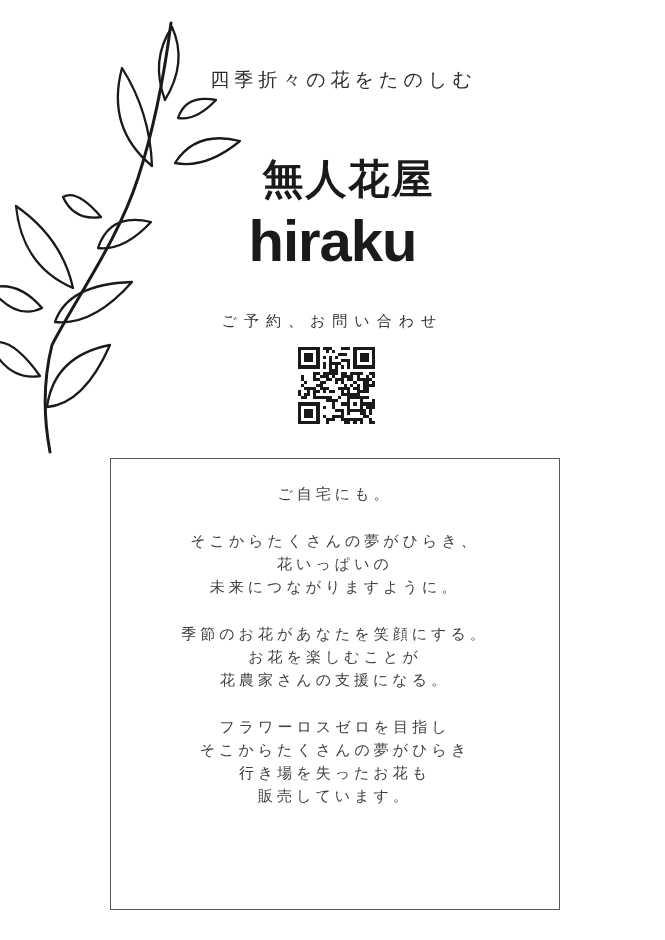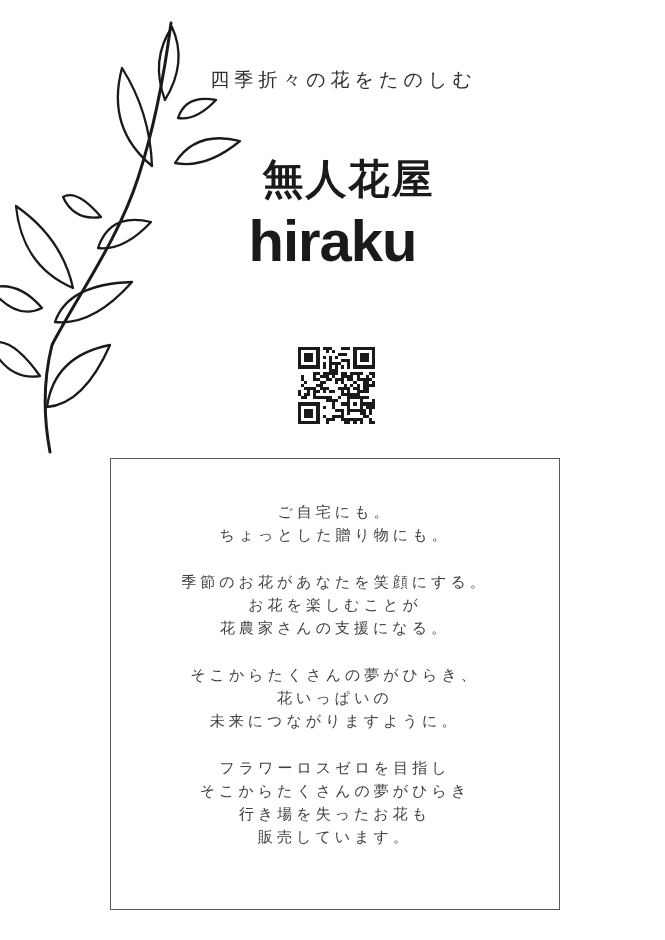--- a/index.html
+++ b/index.html
@@ -68,21 +68,21 @@
     top:347px;left:298px;
     width:77px;height:77px;
     line-height:0;
   }
   .info-box{
     position:absolute;
     left:110px;top:458px;
     width:450px;height:452px;
     border:1px solid var(--border);
     background:var(--bg);
-    padding-top:41px;
+    padding-top:23px;
   }
   .para{
     margin-bottom:24px;
     text-align:center;
   }
   .para:last-child{margin-bottom:0;}
   .line{
     font-size:15px;
     line-height:23px;
     letter-spacing:4px;
@@ -113,40 +113,40 @@
       <path d="M47,407 Q54,356 110,345 Q84,404 47,407 Z"></path>
     </g>
   </svg>
 
   <div class="tagline">四季折々の花をたのしむ</div>
 
   <div class="title-jp">無人花屋</div>
 
   <div class="title-en">hiraku</div>
 
+  <div class="contact">ご予約、お問い合わせ</div>
 
   <div class="qr"><svg width="77" height="77" viewBox="0 0 25 25" shape-rendering="crispEdges">
         <path d="M0 0h1v1h-1zM1 0h1v1h-1zM2 0h1v1h-1zM3 0h1v1h-1zM4 0h1v1h-1zM5 0h1v1h-1zM6 0h1v1h-1zM8 0h1v1h-1zM9 0h1v1h-1zM10 0h1v1h-1zM14 0h1v1h-1zM15 0h1v1h-1zM16 0h1v1h-1zM18 0h1v1h-1zM19 0h1v1h-1zM20 0h1v1h-1zM21 0h1v1h-1zM22 0h1v1h-1zM23 0h1v1h-1zM24 0h1v1h-1zM0 1h1v1h-1zM6 1h1v1h-1zM9 1h1v1h-1zM11 1h1v1h-1zM18 1h1v1h-1zM24 1h1v1h-1zM0 2h1v1h-1zM2 2h1v1h-1zM3 2h1v1h-1zM4 2h1v1h-1zM6 2h1v1h-1zM13 2h1v1h-1zM14 2h1v1h-1zM15 2h1v1h-1zM18 2h1v1h-1zM20 2h1v1h-1zM21 2h1v1h-1zM22 2h1v1h-1zM24 2h1v1h-1zM0 3h1v1h-1zM2 3h1v1h-1zM3 3h1v1h-1zM4 3h1v1h-1zM6 3h1v1h-1zM8 3h1v1h-1zM10 3h1v1h-1zM12 3h1v1h-1zM18 3h1v1h-1zM20 3h1v1h-1zM21 3h1v1h-1zM22 3h1v1h-1zM24 3h1v1h-1zM0 4h1v1h-1zM2 4h1v1h-1zM3 4h1v1h-1zM4 4h1v1h-1zM6 4h1v1h-1zM10 4h1v1h-1zM14 4h1v1h-1zM15 4h1v1h-1zM16 4h1v1h-1zM18 4h1v1h-1zM20 4h1v1h-1zM21 4h1v1h-1zM22 4h1v1h-1zM24 4h1v1h-1zM0 5h1v1h-1zM6 5h1v1h-1zM8 5h1v1h-1zM10 5h1v1h-1zM11 5h1v1h-1zM12 5h1v1h-1zM13 5h1v1h-1zM16 5h1v1h-1zM18 5h1v1h-1zM24 5h1v1h-1zM0 6h1v1h-1zM1 6h1v1h-1zM2 6h1v1h-1zM3 6h1v1h-1zM4 6h1v1h-1zM5 6h1v1h-1zM6 6h1v1h-1zM8 6h1v1h-1zM10 6h1v1h-1zM12 6h1v1h-1zM14 6h1v1h-1zM16 6h1v1h-1zM18 6h1v1h-1zM19 6h1v1h-1zM20 6h1v1h-1zM21 6h1v1h-1zM22 6h1v1h-1zM23 6h1v1h-1zM24 6h1v1h-1zM10 7h1v1h-1zM11 7h1v1h-1zM12 7h1v1h-1zM5 8h1v1h-1zM6 8h1v1h-1zM8 8h1v1h-1zM9 8h1v1h-1zM10 8h1v1h-1zM11 8h1v1h-1zM12 8h1v1h-1zM14 8h1v1h-1zM15 8h1v1h-1zM17 8h1v1h-1zM18 8h1v1h-1zM19 8h1v1h-1zM20 8h1v1h-1zM23 8h1v1h-1zM24 8h1v1h-1zM1 9h1v1h-1zM5 9h1v1h-1zM7 9h1v1h-1zM8 9h1v1h-1zM9 9h1v1h-1zM11 9h1v1h-1zM14 9h1v1h-1zM15 9h1v1h-1zM16 9h1v1h-1zM17 9h1v1h-1zM19 9h1v1h-1zM22 9h1v1h-1zM24 9h1v1h-1zM1 10h1v1h-1zM5 10h1v1h-1zM6 10h1v1h-1zM9 10h1v1h-1zM10 10h1v1h-1zM12 10h1v1h-1zM13 10h1v1h-1zM14 10h1v1h-1zM16 10h1v1h-1zM17 10h1v1h-1zM19 10h1v1h-1zM20 10h1v1h-1zM21 10h1v1h-1zM22 10h1v1h-1zM23 10h1v1h-1zM2 11h1v1h-1zM7 11h1v1h-1zM8 11h1v1h-1zM12 11h1v1h-1zM14 11h1v1h-1zM18 11h1v1h-1zM21 11h1v1h-1zM22 11h1v1h-1zM24 11h1v1h-1zM1 12h1v1h-1zM6 12h1v1h-1zM7 12h1v1h-1zM15 12h1v1h-1zM17 12h1v1h-1zM19 12h1v1h-1zM21 12h1v1h-1zM22 12h1v1h-1zM23 12h1v1h-1zM24 12h1v1h-1zM2 13h1v1h-1zM3 13h1v1h-1zM4 13h1v1h-1zM5 13h1v1h-1zM7 13h1v1h-1zM8 13h1v1h-1zM9 13h1v1h-1zM13 13h1v1h-1zM14 13h1v1h-1zM15 13h1v1h-1zM16 13h1v1h-1zM18 13h1v1h-1zM19 13h1v1h-1zM21 13h1v1h-1zM22 13h1v1h-1zM0 14h1v1h-1zM3 14h1v1h-1zM5 14h1v1h-1zM6 14h1v1h-1zM8 14h1v1h-1zM10 14h1v1h-1zM11 14h1v1h-1zM14 14h1v1h-1zM16 14h1v1h-1zM19 14h1v1h-1zM20 14h1v1h-1zM21 14h1v1h-1zM22 14h1v1h-1zM0 15h1v1h-1zM2 15h1v1h-1zM3 15h1v1h-1zM5 15h1v1h-1zM14 15h1v1h-1zM15 15h1v1h-1zM16 15h1v1h-1zM17 15h1v1h-1zM18 15h1v1h-1zM19 15h1v1h-1zM1 16h1v1h-1zM2 16h1v1h-1zM5 16h1v1h-1zM6 16h1v1h-1zM7 16h1v1h-1zM8 16h1v1h-1zM9 16h1v1h-1zM10 16h1v1h-1zM13 16h1v1h-1zM16 16h1v1h-1zM17 16h1v1h-1zM18 16h1v1h-1zM19 16h1v1h-1zM20 16h1v1h-1zM21 16h1v1h-1zM22 16h1v1h-1zM9 17h1v1h-1zM10 17h1v1h-1zM11 17h1v1h-1zM12 17h1v1h-1zM16 17h1v1h-1zM20 17h1v1h-1zM24 17h1v1h-1zM0 18h1v1h-1zM1 18h1v1h-1zM2 18h1v1h-1zM3 18h1v1h-1zM4 18h1v1h-1zM5 18h1v1h-1zM6 18h1v1h-1zM11 18h1v1h-1zM14 18h1v1h-1zM15 18h1v1h-1zM16 18h1v1h-1zM18 18h1v1h-1zM20 18h1v1h-1zM21 18h1v1h-1zM22 18h1v1h-1zM23 18h1v1h-1zM24 18h1v1h-1zM0 19h1v1h-1zM6 19h1v1h-1zM8 19h1v1h-1zM11 19h1v1h-1zM16 19h1v1h-1zM20 19h1v1h-1zM22 19h1v1h-1zM23 19h1v1h-1zM24 19h1v1h-1zM0 20h1v1h-1zM2 20h1v1h-1zM3 20h1v1h-1zM4 20h1v1h-1zM6 20h1v1h-1zM12 20h1v1h-1zM13 20h1v1h-1zM14 20h1v1h-1zM16 20h1v1h-1zM17 20h1v1h-1zM18 20h1v1h-1zM19 20h1v1h-1zM20 20h1v1h-1zM21 20h1v1h-1zM23 20h1v1h-1zM0 21h1v1h-1zM2 21h1v1h-1zM3 21h1v1h-1zM4 21h1v1h-1zM6 21h1v1h-1zM14 21h1v1h-1zM16 21h1v1h-1zM20 21h1v1h-1zM21 21h1v1h-1zM23 21h1v1h-1zM0 22h1v1h-1zM2 22h1v1h-1zM3 22h1v1h-1zM4 22h1v1h-1zM6 22h1v1h-1zM8 22h1v1h-1zM11 22h1v1h-1zM12 22h1v1h-1zM13 22h1v1h-1zM14 22h1v1h-1zM21 22h1v1h-1zM22 22h1v1h-1zM0 23h1v1h-1zM6 23h1v1h-1zM9 23h1v1h-1zM10 23h1v1h-1zM11 23h1v1h-1zM14 23h1v1h-1zM15 23h1v1h-1zM16 23h1v1h-1zM17 23h1v1h-1zM18 23h1v1h-1zM19 23h1v1h-1zM20 23h1v1h-1zM23 23h1v1h-1zM0 24h1v1h-1zM1 24h1v1h-1zM2 24h1v1h-1zM3 24h1v1h-1zM4 24h1v1h-1zM5 24h1v1h-1zM6 24h1v1h-1zM9 24h1v1h-1zM15 24h1v1h-1zM16 24h1v1h-1zM18 24h1v1h-1zM20 24h1v1h-1zM23 24h1v1h-1zM24 24h1v1h-1z" fill="#1a1a1a"></path>
       </svg></div>
 
   <div class="info-box">
     <div>
         <div class="para">
           <div class="line">ご自宅にも。</div>
-          <div class="line">ちょっとした贈り物にも。</div>
+        </div>
+        <div class="para">
+          <div class="line">そこからたくさんの夢がひらき、</div>
+          <div class="line">花いっぱいの</div>
+          <div class="line">未来につながりますように。</div>
         </div>
         <div class="para">
           <div class="line">季節のお花があなたを笑顔にする。</div>
           <div class="line">お花を楽しむことが</div>
           <div class="line">花農家さんの支援になる。</div>
-        </div>
-        <div class="para">
-          <div class="line">そこからたくさんの夢がひらき、</div>
-          <div class="line">花いっぱいの</div>
-          <div class="line">未来につながりますように。</div>
         </div>
         <div class="para">
           <div class="line">フラワーロスゼロを目指し</div>
           <div class="line">そこからたくさんの夢がひらき</div>
           <div class="line">行き場を失ったお花も</div>
           <div class="line">販売しています。</div>
         </div>
       </div>
   </div>
 

